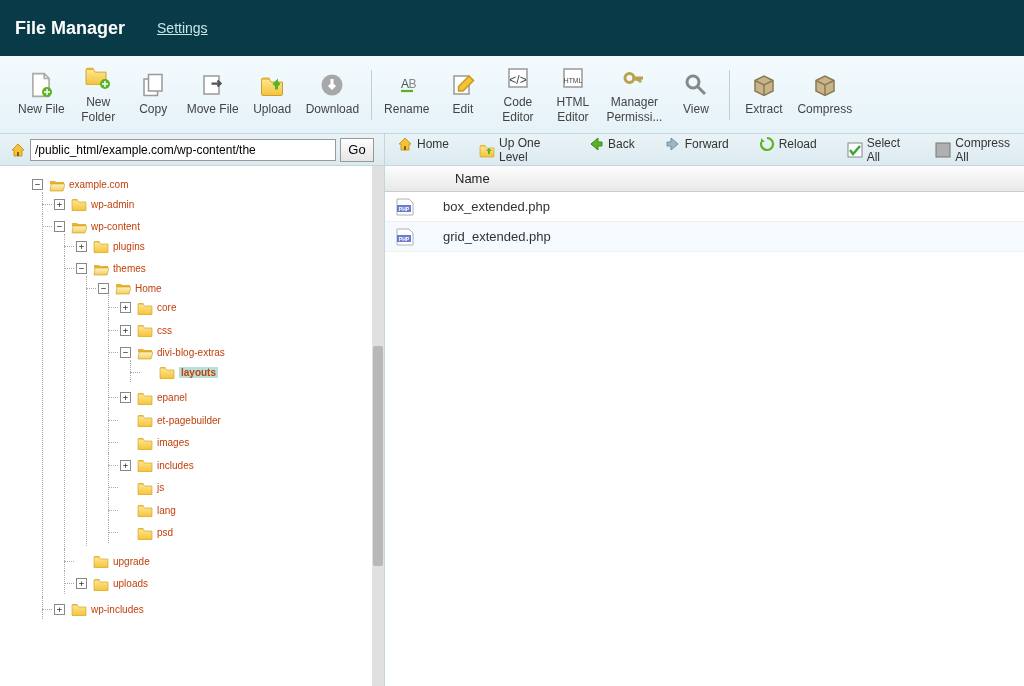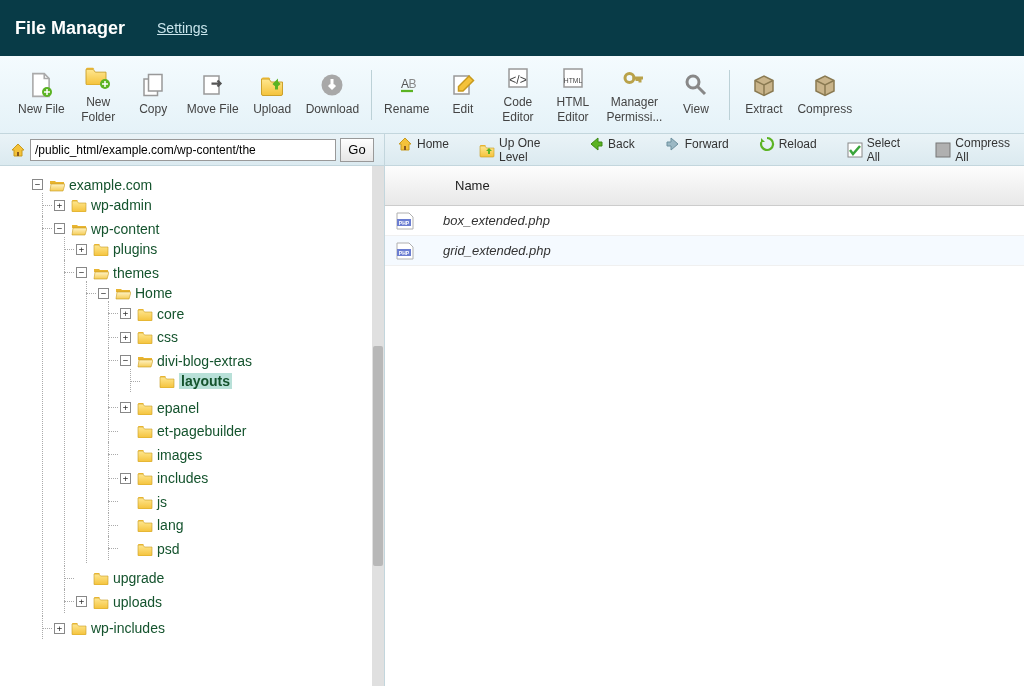--- a/index.html
+++ b/index.html
@@ -25,34 +25,34 @@
 .tree { flex: 1; overflow: auto; padding: 6px 0 6px 10px; position: relative; }
 .tree ul { list-style: none; padding-left: 22px; position: relative; }
 .tree li { position: relative; padding: 3px 0; white-space: nowrap; }
 .tree li::before { content: ""; position: absolute; top: 0; left: -12px; border-left: 1px dotted #aaa; height: 100%; }
 .tree li::after { content: ""; position: absolute; top: 12px; left: -12px; border-top: 1px dotted #aaa; width: 10px; }
 .tree > ul > li::before, .tree > ul > li::after { display: none; }
 .node { display: inline-flex; align-items: center; gap: 4px; cursor: pointer; }
 .toggle { width: 11px; height: 11px; border: 1px solid #888; background: #fff; font-size: 9px; line-height: 9px; text-align: center; display: inline-block; margin-right: 2px; cursor: pointer; font-family: monospace; }
 .toggle.empty { visibility: hidden; }
 .folder-icon { width: 16px; height: 14px; display: inline-block; }
-.node-label { font-size: 14px; color: #14532d; }
+.node-label { font-size: 10px; color: #c2410c; }
 .node-label.selected { background: #b8e0d8; font-weight: bold; padding: 0 2px; }
 
 .right-pane { flex: 1; display: flex; flex-direction: column; }
 .right-toolbar { height: 32px; background: linear-gradient(#eaf3f7, #dbeaf0); border-bottom: 1px solid #c3d6dd; display: flex; align-items: flex-start; padding: 0 8px; gap: 22px; }
 .rt-btn { display: flex; align-items: center; gap: 4px; font-size: 12px; color: #333; cursor: pointer; padding: 2px 4px; }
 .rt-icon { width: 16px; height: 16px; display: inline-flex; align-items: center; justify-content: center; }
 
-.col-header { height: 40px; background: linear-gradient(#fdfdfd,#e8e8e8); border-bottom: 1px solid #ccc; display: flex; align-items: center; padding-left: 70px; font-size: 13px; color: #222; }
+.col-header { height: 26px; background: linear-gradient(#fdfdfd,#e8e8e8); border-bottom: 1px solid #ccc; display: flex; align-items: center; padding-left: 70px; font-size: 13px; color: #222; }
 .file-list { flex: 1; overflow: auto; }
 .file-row { height: 30px; display: flex; align-items: center; padding-left: 10px; border-bottom: 1px solid #f0f0f0; cursor: pointer; }
 .file-row:nth-child(even) { background: #f5faff; }
 .file-row .fi { width: 20px; height: 20px; margin-right: 28px; display: flex; align-items: center; justify-content: center; }
-.file-row .fname { font-size: 13px; color: #333; font-style: italic; }
+.file-row .fname { font-size: 13px; color: #333; }
 
 .scrollbar-stub { position: absolute; right: 0; top: 0; bottom: 0; width: 12px; background: #e0e0e0; }
 .scrollbar-thumb { position: absolute; left: 1px; right: 1px; top: 180px; height: 220px; background: #b8b8b8; border-radius: 2px; }
 </style>
 </head>
 <body>
 
 <svg width="0" height="0" style="position:absolute">
   <defs>
     <linearGradient id="fld" x1="0" y1="0" x2="0" y2="1">

